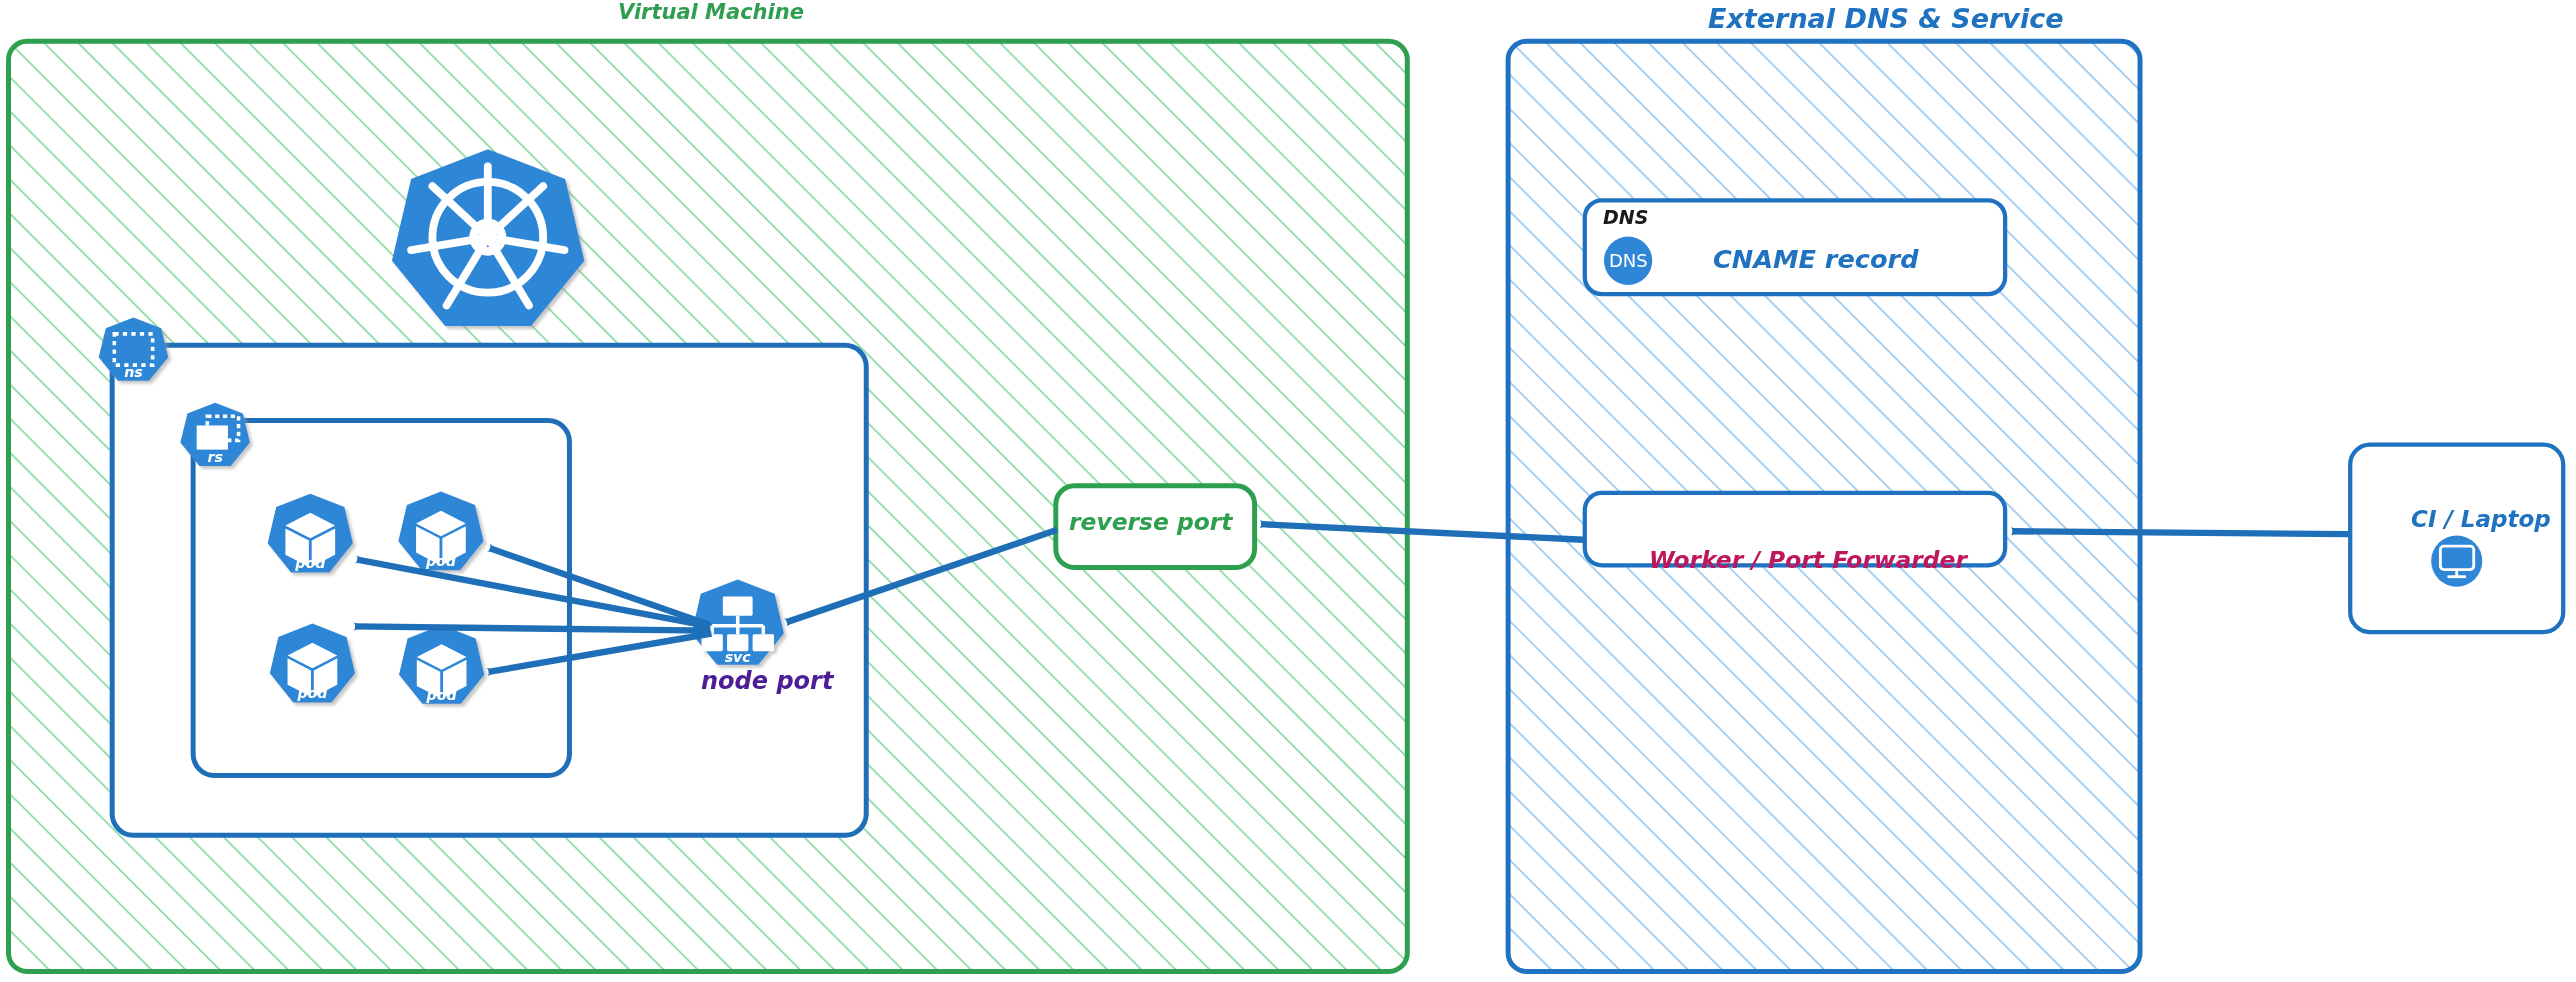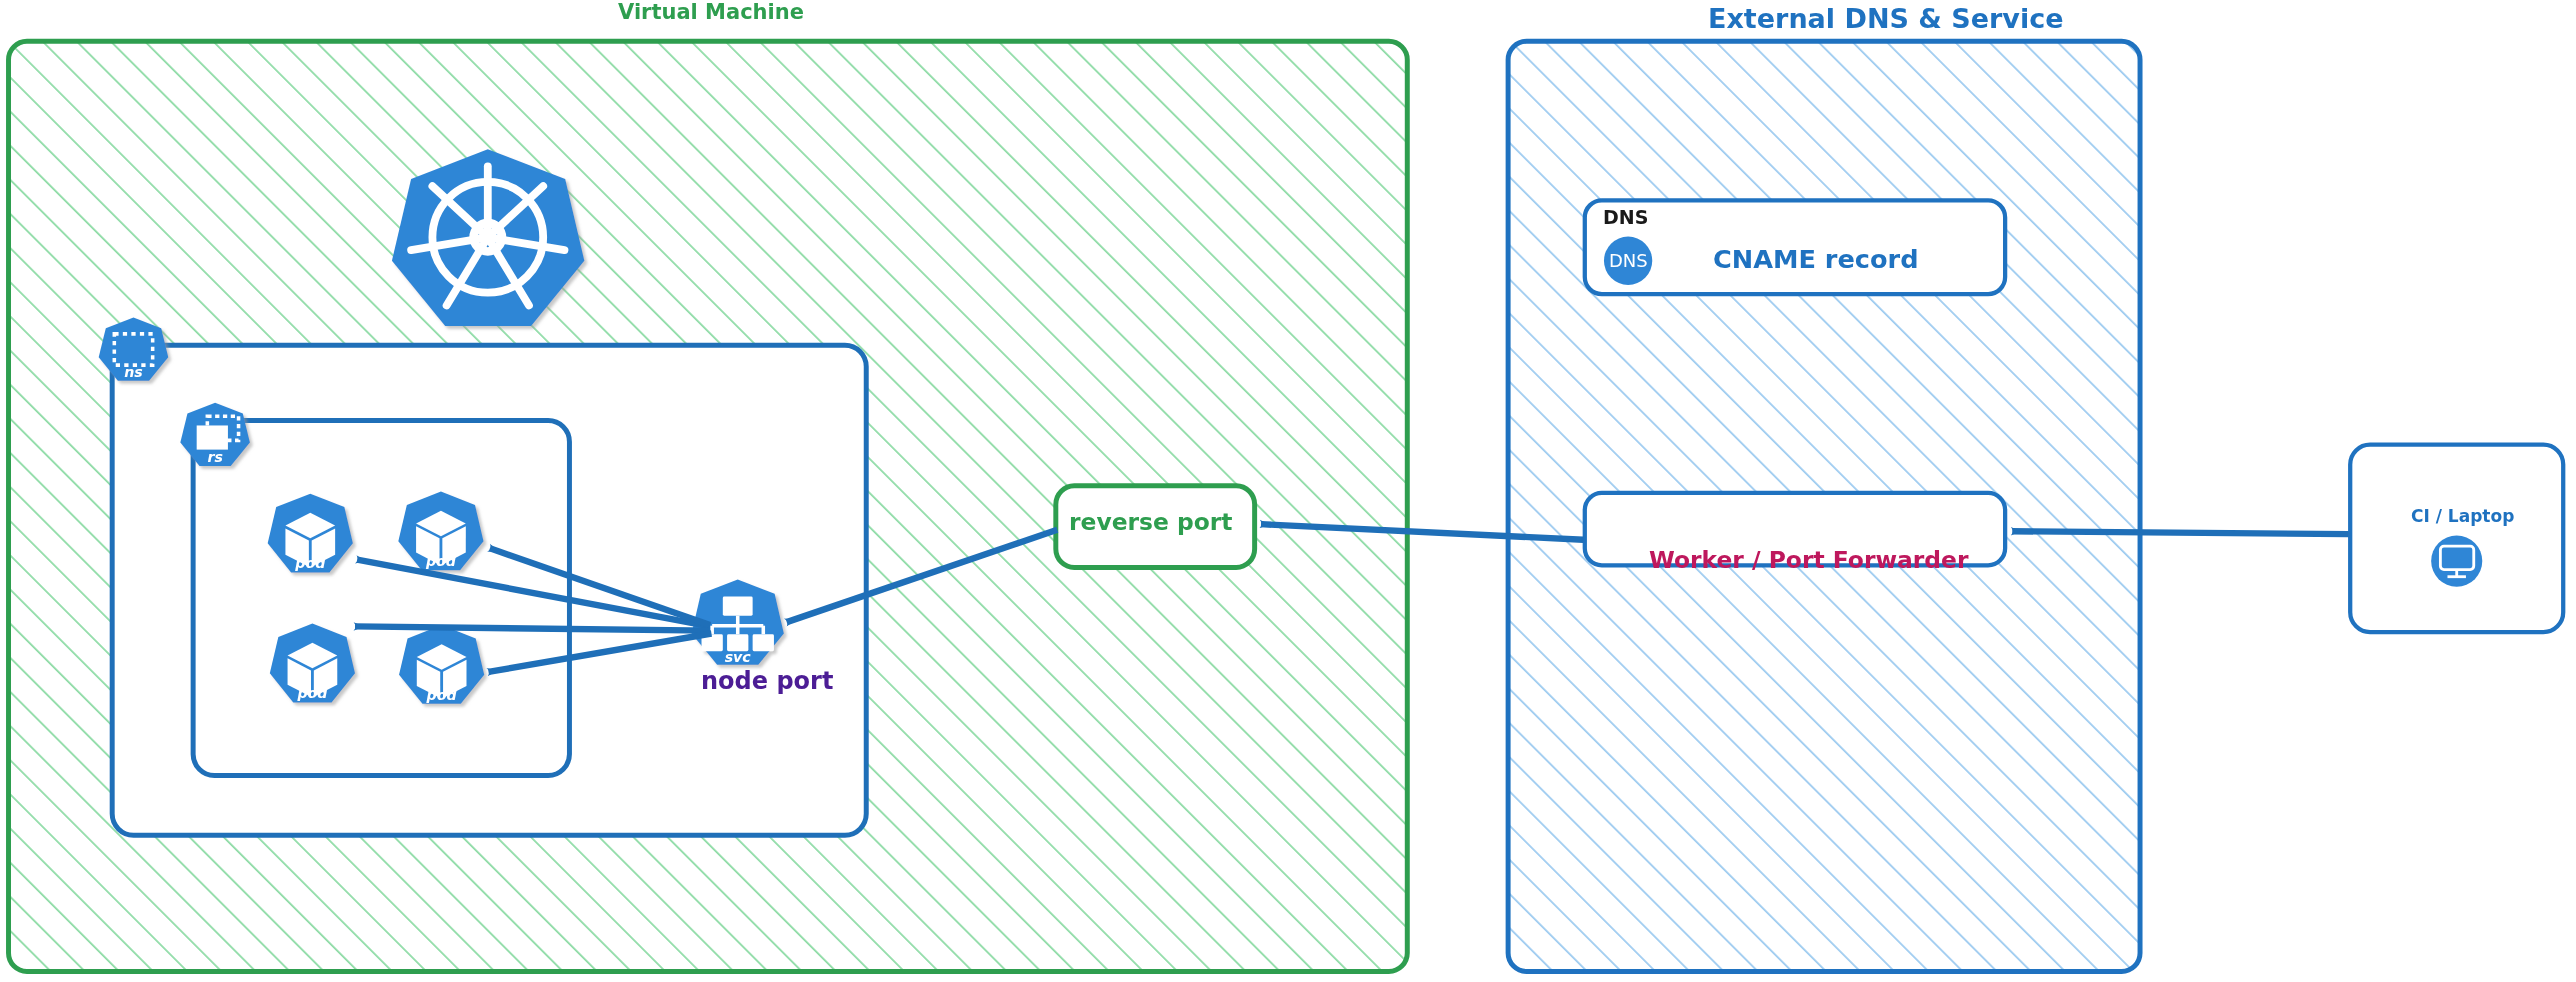--- a/index.html
+++ b/index.html
@@ -13,20 +13,21 @@
 
   svg.layer {
     position: absolute; left: 0; top: 0;
     width: 2576px; height: 983px;
     overflow: visible;
   }
   .lbl {
     position: absolute;
     white-space: nowrap;
     font-family: "DejaVu Sans", sans-serif;
+    font-style: italic;
     font-weight: 600;
   }
 </style>
 </head>
 <body>
 
 <div id="stage">
 
   <svg class="layer" viewBox="0 0 3628 1384">
     <defs>
@@ -184,16 +185,16 @@
   <div class="lbl" style="left:1069px; top:508px; font-size:23.4px; color:#2e9e4f;">reverse port</div>
 
   <div class="lbl" style="left:1603px; top:206px; font-size:19px; color:#1a1a1a;">DNS</div>
 
   <div class="lbl" style="left:1609px; top:250px; font-size:18px; color:#ffffff; font-style:normal; font-weight:400;">DNS</div>
 
   <div class="lbl" style="left:1713px; top:244px; font-size:25.6px; color:#1f72c0;">CNAME record</div>
 
   <div class="lbl" style="left:1649px; top:546px; font-size:23.4px; color:#be185d;">Worker / Port Forwarder</div>
 
-  <div class="lbl" style="left:2411px; top:506px; font-size:17px; color:#1f72c0;">CI / Laptop</div>
+  <div class="lbl" style="left:2411px; top:506px; font-size:23px; color:#1f72c0;">CI / Laptop</div>
 
 </div>
 
 
 </body></html>

